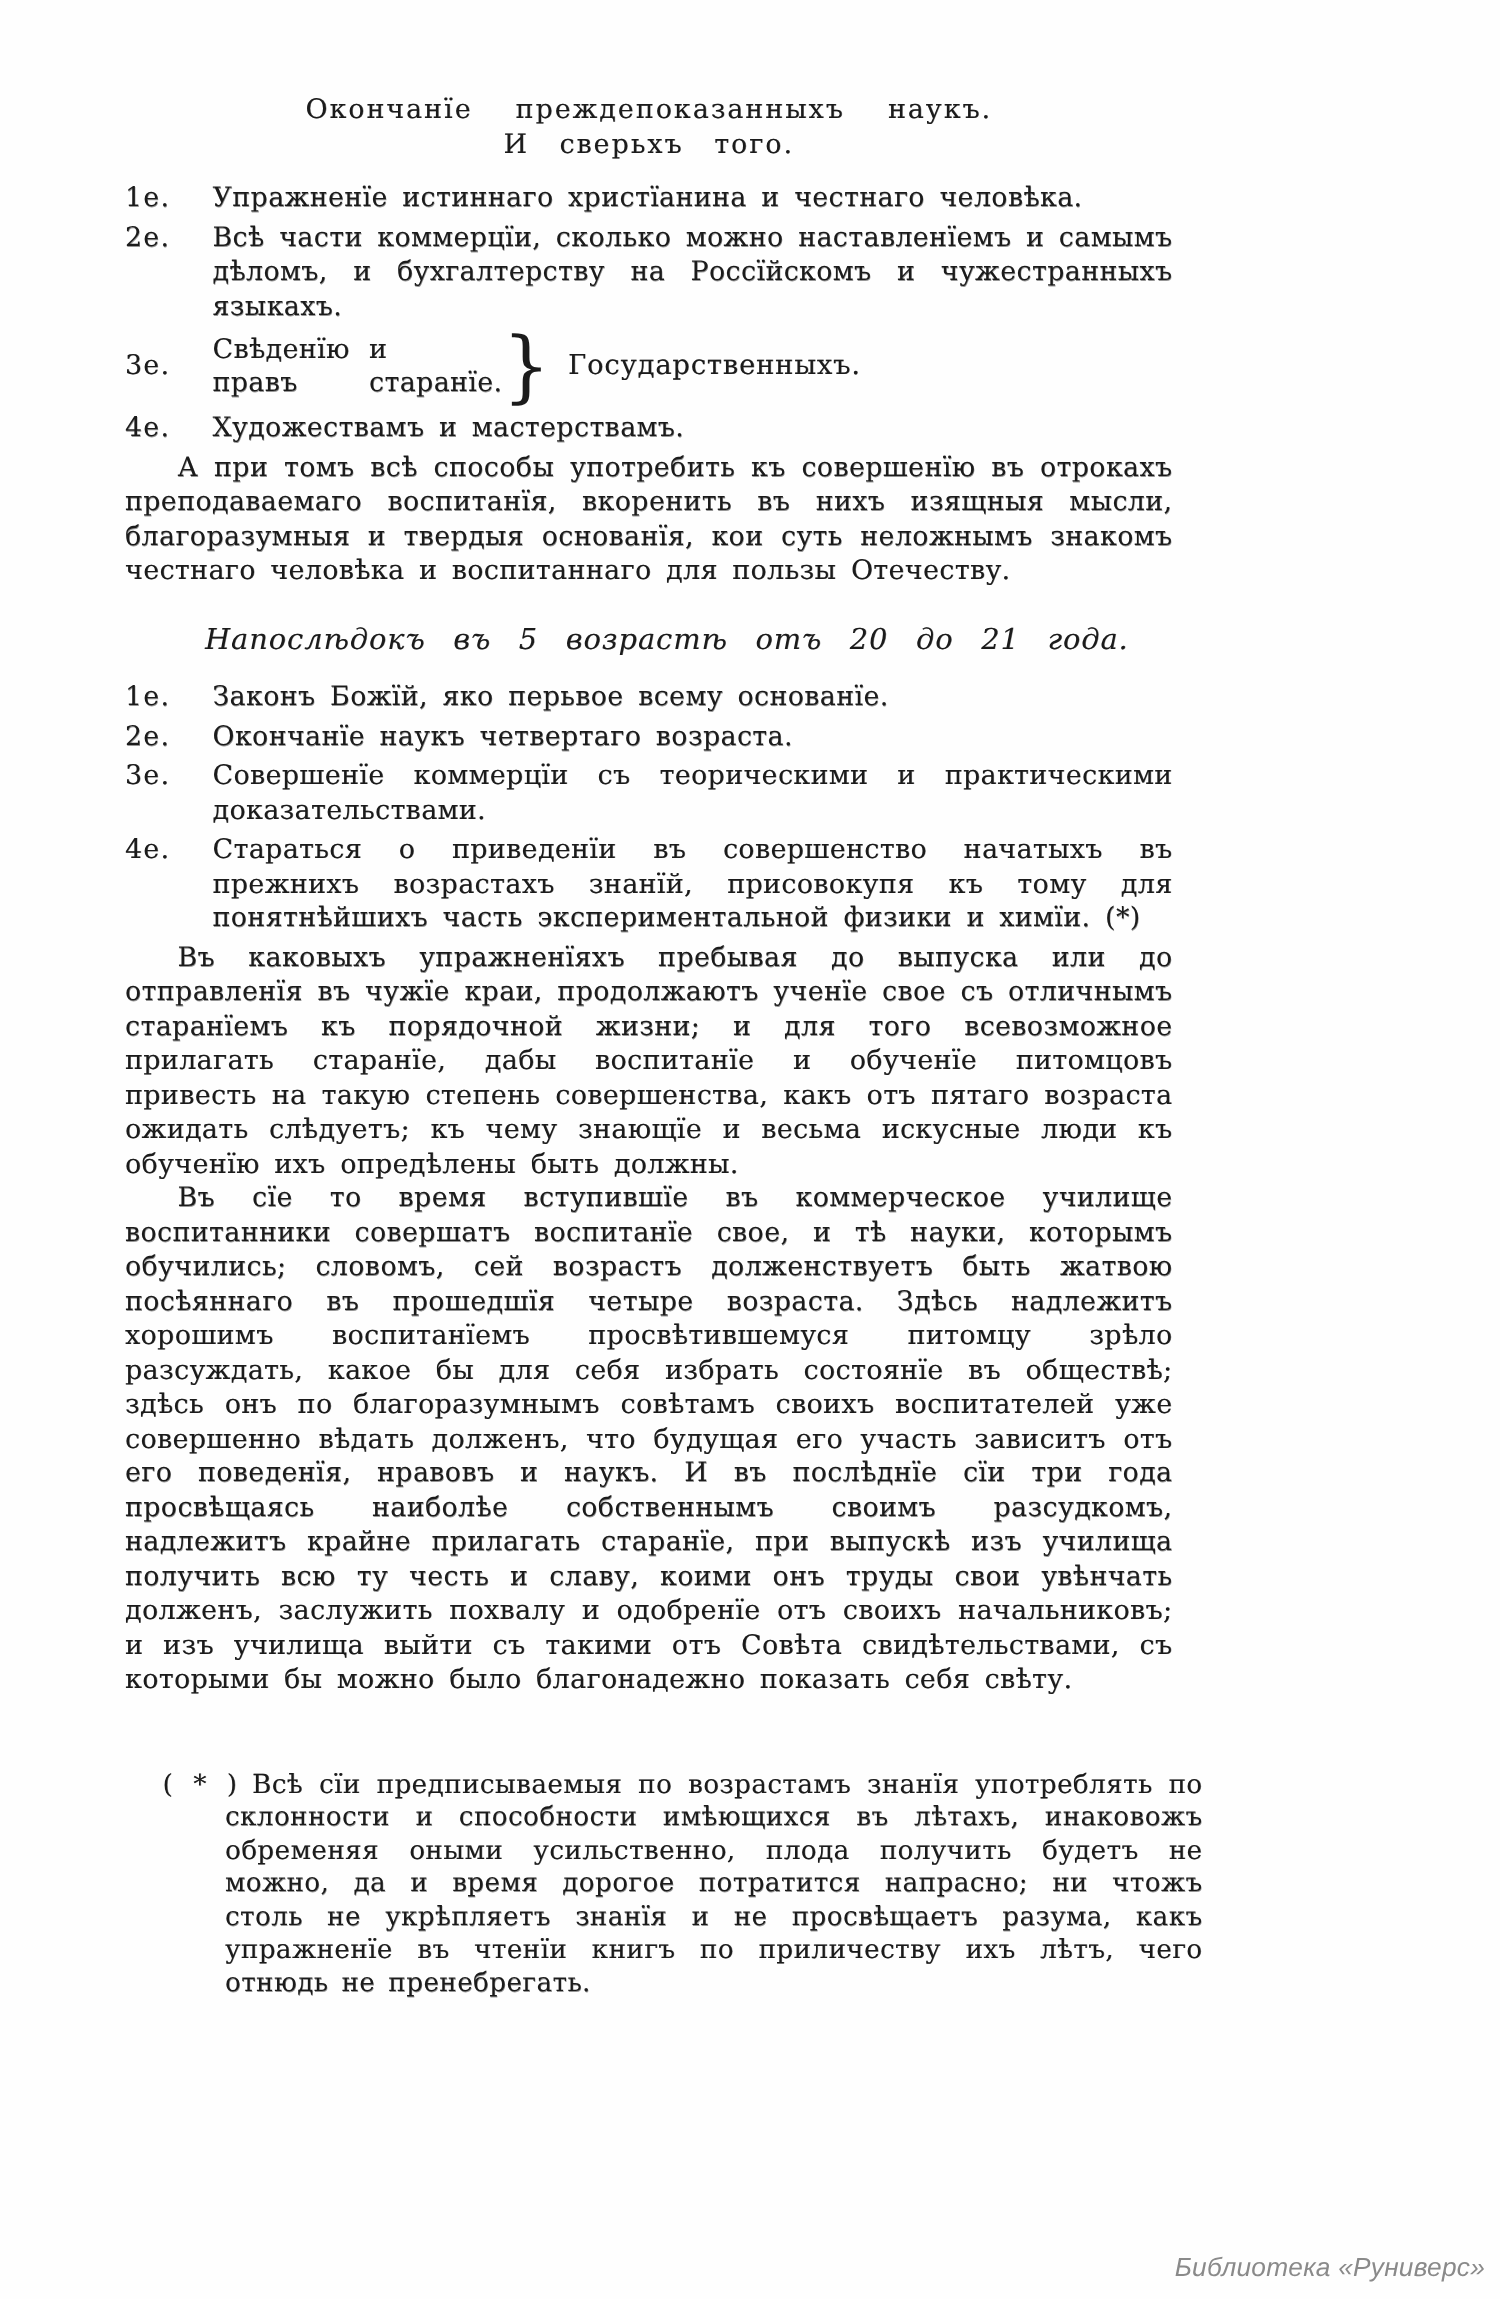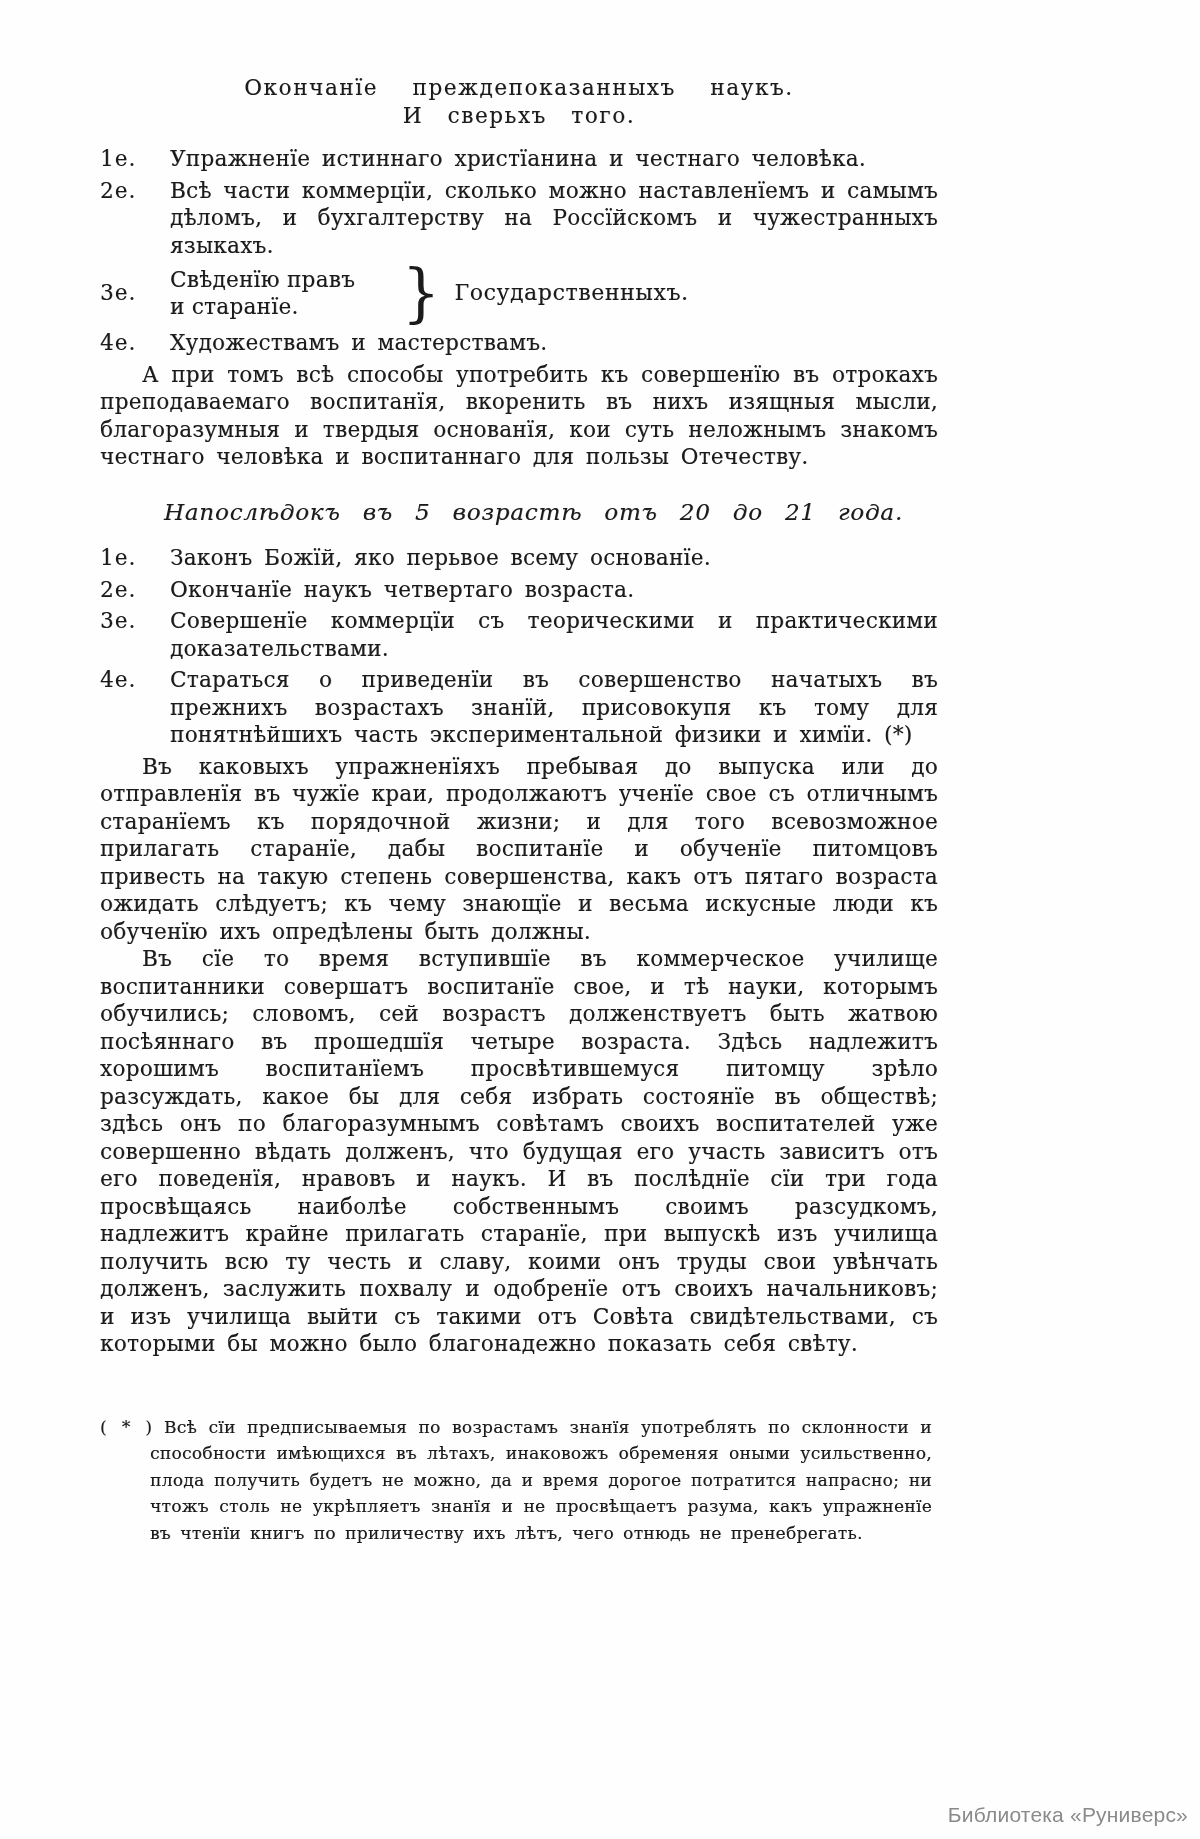--- a/index.html
+++ b/index.html
@@ -24,21 +24,21 @@
   .heading { text-align:center; margin-bottom:16px; }
   .heading-line1 { word-spacing:26px; letter-spacing:1.6px; }
   .heading-line2 { word-spacing:16px; letter-spacing:1.6px; }
 
   .list { }
   .list-item { display:flex; align-items:flex-start; margin-bottom:4px; }
   .num { flex:0 0 70px; letter-spacing:1px; }
   .item-text { flex:1; text-align:justify; word-spacing:4.5px; }
 
   .brace-row { display:flex; align-items:center; margin:4px 0 6px 0; }
-  .brace-left { display:flex; flex-direction:column; width:232px; }
+  .brace-left { display:flex; flex-direction:row; width:232px; }
   .brace-glyph {
     font-size:60px; line-height:1; font-weight:400;
     margin:0 14px 0 0; transform:scaleY(1.05);
     text-shadow:none;
   }
   .brace-right { font-size:22px; letter-spacing:0.6px; word-spacing:4px; }
 
   .para {
     text-align:justify;
     text-indent:42px;
@@ -52,37 +52,39 @@
     word-spacing:14px;
     letter-spacing:0.8px;
   }
 
   .sig-row { position:relative; text-align:center; margin-top:14px; height:30px; }
   .sig { letter-spacing:4px; }
   .catchword { position:absolute; right:28px; top:0; letter-spacing:1px; }
 
   .footnote {
     margin-top:56px;
-    font-size:17px;
+    font-size:21px;
     line-height:26.5px;
     text-align:justify;
     word-spacing:3.5px;
     padding-left:50px;
     text-indent:-50px;
     width:832px;
+    margin-left:30px;
   }
   .fn-marker { letter-spacing:2px; margin-right:10px; }
 
   .watermark {
     position:absolute;
     right:12px; bottom:12px;
     font-family:"Liberation Sans", sans-serif;
     font-size:21px;
     color:#8a8a8a;
     letter-spacing:0.2px;
+    font-style:italic;
   }
 </style>
 </head>
 <body>
 
 <div class="page">
   <div class="content">
 
     <div class="heading">
       <div class="heading-line1">Окончанїе преждепоказанныхъ наукъ.</div>

